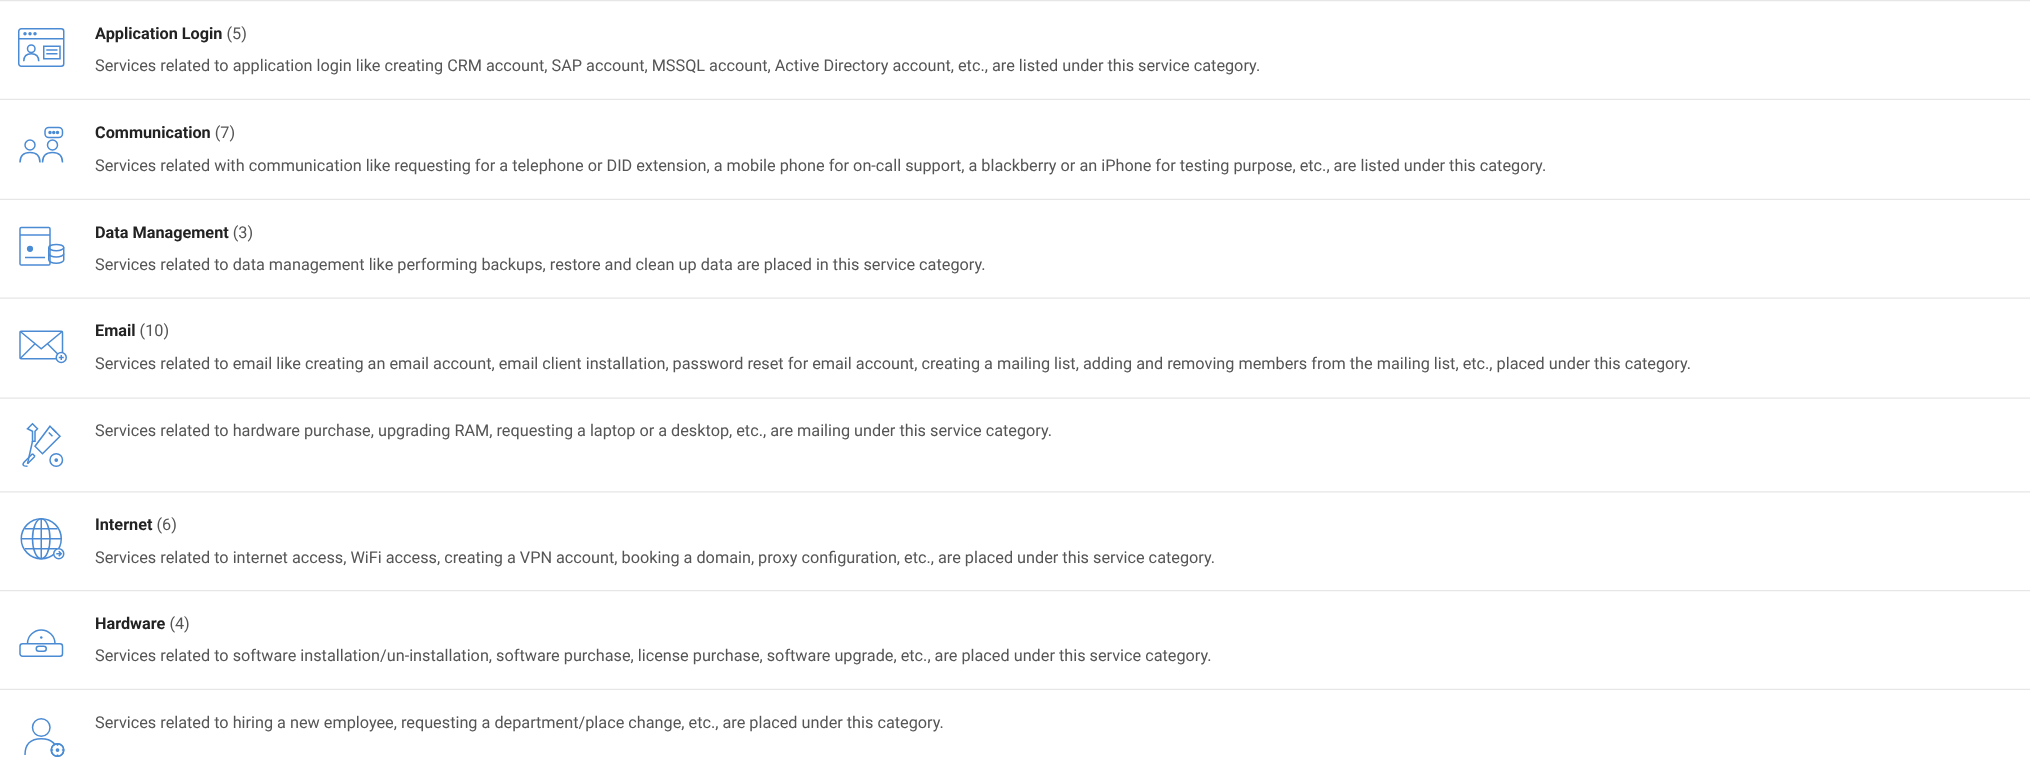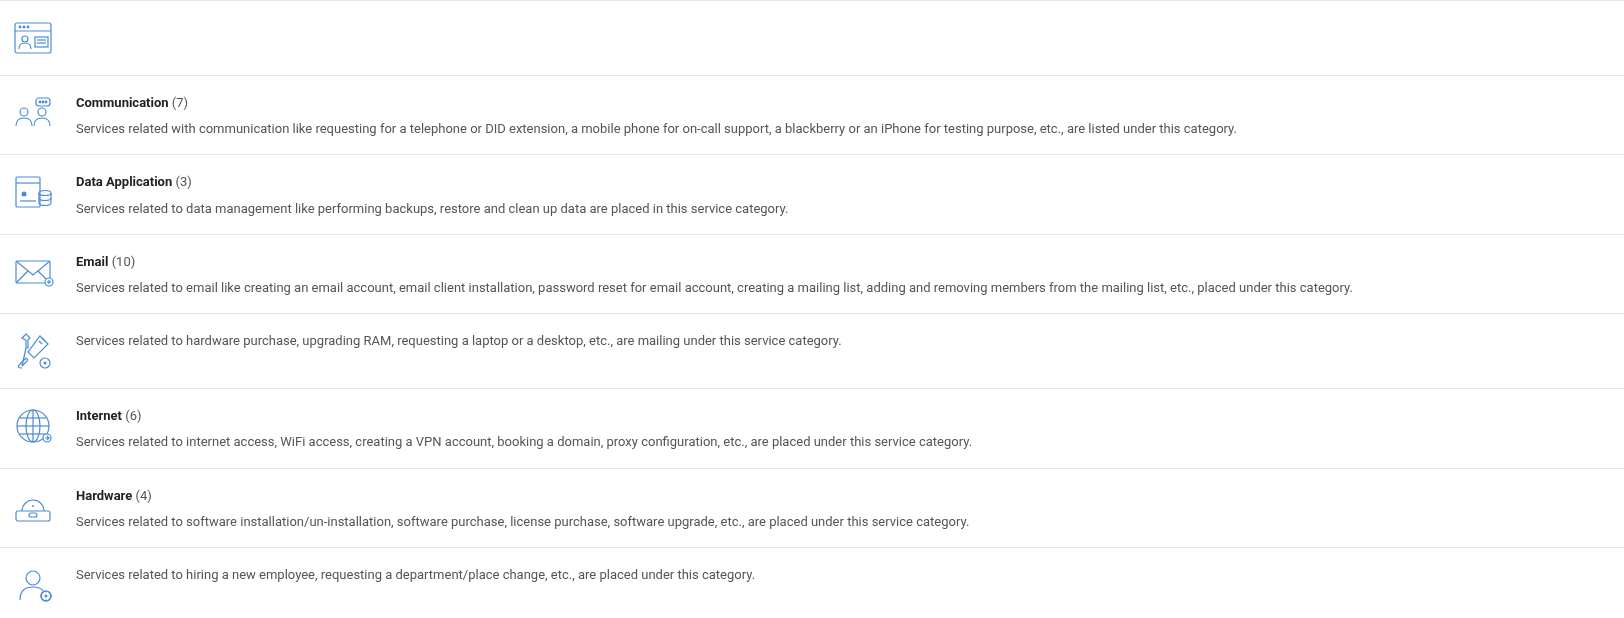--- a/index.html
+++ b/index.html
@@ -64,20 +64,27 @@
         <circle cx="8" cy="10" r="0.8" fill="#4b8bd4"></circle>
         <circle cx="12" cy="10" r="0.8" fill="#4b8bd4"></circle>
         <circle cx="16" cy="10" r="0.8" fill="#4b8bd4"></circle>
         <circle cx="13" cy="22" r="3"></circle>
         <path d="M7 32 q0-6 6-6 q6 0 6 6"></path>
         <rect x="23" y="20" width="13" height="10"></rect>
         <line x1="25" y1="23" x2="34" y2="23"></line>
         <line x1="25" y1="26" x2="34" y2="26"></line>
       </svg>
     </div>
+    <div class="text-wrap">
+      <div class="title-row">
+        <span class="title">Application Login</span>
+        <span class="count">(5)</span>
+      </div>
+      <div class="desc">Services related to application login like creating CRM account, SAP account, MSSQL account, Active Directory account, etc., are listed under this service category.</div>
+    </div>
   </div>
 
   <div class="item">
     <div class="icon-wrap">
       <svg viewBox="0 0 42 42" width="42" height="42">
         <circle cx="12" cy="20" r="4"></circle>
         <path d="M4 34 q0-8 8-8 q8 0 8 8"></path>
         <circle cx="30" cy="20" r="4"></circle>
         <path d="M22 34 q0-8 8-8 q8 0 8 8"></path>
         <rect x="24" y="6" width="14" height="8" rx="3"></rect>
@@ -102,21 +109,21 @@
         <line x1="4" y1="12" x2="28" y2="12"></line>
         <circle cx="12" cy="23" r="2.5" fill="#4b8bd4" stroke="none"></circle>
         <line x1="8" y1="30" x2="24" y2="30"></line>
         <ellipse cx="33" cy="22" rx="6" ry="2.5"></ellipse>
         <path d="M27 22 v10 a6 2.5 0 0 0 12 0 v-10"></path>
         <path d="M27 27 a6 2.5 0 0 0 12 0"></path>
       </svg>
     </div>
     <div class="text-wrap">
       <div class="title-row">
-        <span class="title">Data Application</span>
+        <span class="title">Data Management</span>
         <span class="count">(3)</span>
       </div>
       <div class="desc">Services related to data management like performing backups, restore and clean up data are placed in this service category.</div>
     </div>
   </div>
 
   <div class="item">
     <div class="icon-wrap">
       <svg viewBox="0 0 42 42" width="42" height="42">
         <rect x="4" y="10" width="34" height="22" rx="1"></rect>

